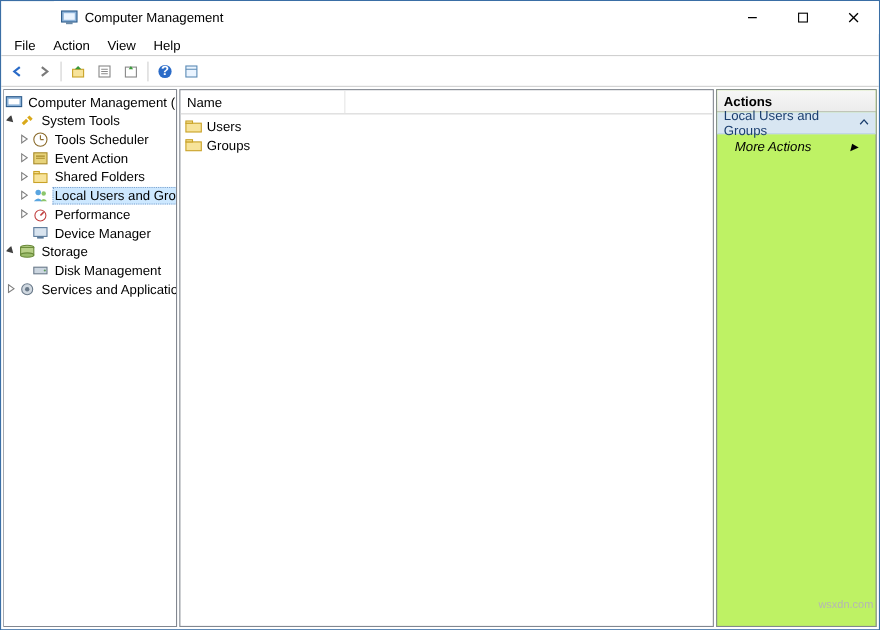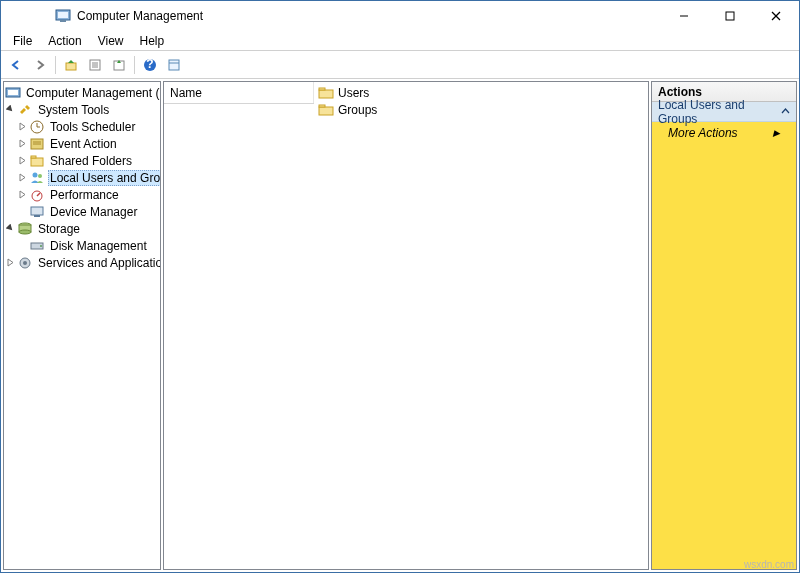--- a/index.html
+++ b/index.html
@@ -24,35 +24,35 @@
 .tree-panel::-webkit-scrollbar-track { background: #f0f0f0; }
 .tree-panel::-webkit-scrollbar-thumb { background: #cdcdcd; border: 1px solid #a0a0a0; }
 .tree { padding: 2px 0; white-space: nowrap; }
 .tree-row { display: flex; align-items: center; height: 17px; padding-right: 6px; }
 .tree-row.selected .label { background: #cde8ff; border: 1px dotted #7da2ce; padding: 0 1px; }
 .tree-row .expander { width: 12px; height: 12px; display: flex; align-items: center; justify-content: center; flex-shrink: 0; }
 .tree-row .spacer { width: 12px; flex-shrink: 0; }
 .tree-row .node-icon { width: 16px; height: 16px; margin: 0 3px 0 1px; flex-shrink: 0; }
 .tree-row .label { padding: 0 2px; }
 
-.content-panel { flex: 1; border: 1px solid #828790; margin: 2px 1px; background: #fff; overflow: hidden; display: flex; }
+.content-panel { flex: 1; border: 1px solid #828790; margin: 2px 1px; background: #fff; overflow: hidden; display: flex; flex-direction: column; }
 .col-header { height: 22px; border-bottom: 1px solid #d5d5d5; display: flex; align-items: center; }
 .col-header .col { padding: 0 6px; height: 100%; display: flex; align-items: center; border-right: 1px solid #e5e5e5; }
 .content-list { padding: 2px 0; }
 .list-row { display: flex; align-items: center; height: 17px; padding: 0 4px; }
 .list-row .item-icon { width: 16px; height: 16px; margin-right: 4px; }
 
-.actions-panel { width: 146px; border: 1px solid #828790; margin: 2px 2px 2px 1px; background: #fde047; display: flex; flex-direction: column; }
+.actions-panel { width: 146px; border: 1px solid #828790; margin: 2px 2px 2px 1px; background: #bef264; display: flex; flex-direction: column; }
 .actions-header { height: 20px; background: linear-gradient(#f7f7f7,#ececec); border-bottom: 1px solid #c0c0c0; display: flex; align-items: center; padding: 0 6px; font-weight: bold; }
 .actions-section { height: 20px; background: #d8e6f2; border-bottom: 1px solid #c0d4e5; display: flex; align-items: center; padding: 0 6px; color: #1a3e6e; }
 .actions-section .collapse { margin-left: auto; }
 .actions-item { display: flex; align-items: center; padding: 4px 16px; font-style: italic; }
 .actions-item .more-arrow { margin-left: auto; font-size: 9px; }
 
-.watermark { position: absolute; right: 6px; bottom: 3px; font-size: 10px; color: #b5b5b5; }
+.watermark { position: absolute; right: 6px; bottom: 17px; font-size: 10px; color: #b5b5b5; }
 
 svg { display: block; }
 </style>
 </head>
 <body>
 
 <div class="titlebar">
   <span class="app-icon">
     <svg width="16" height="16" viewBox="0 0 16 16">
         <rect x="1" y="2" width="14" height="10" fill="#8db3d9" stroke="#2a5a8a"></rect>

